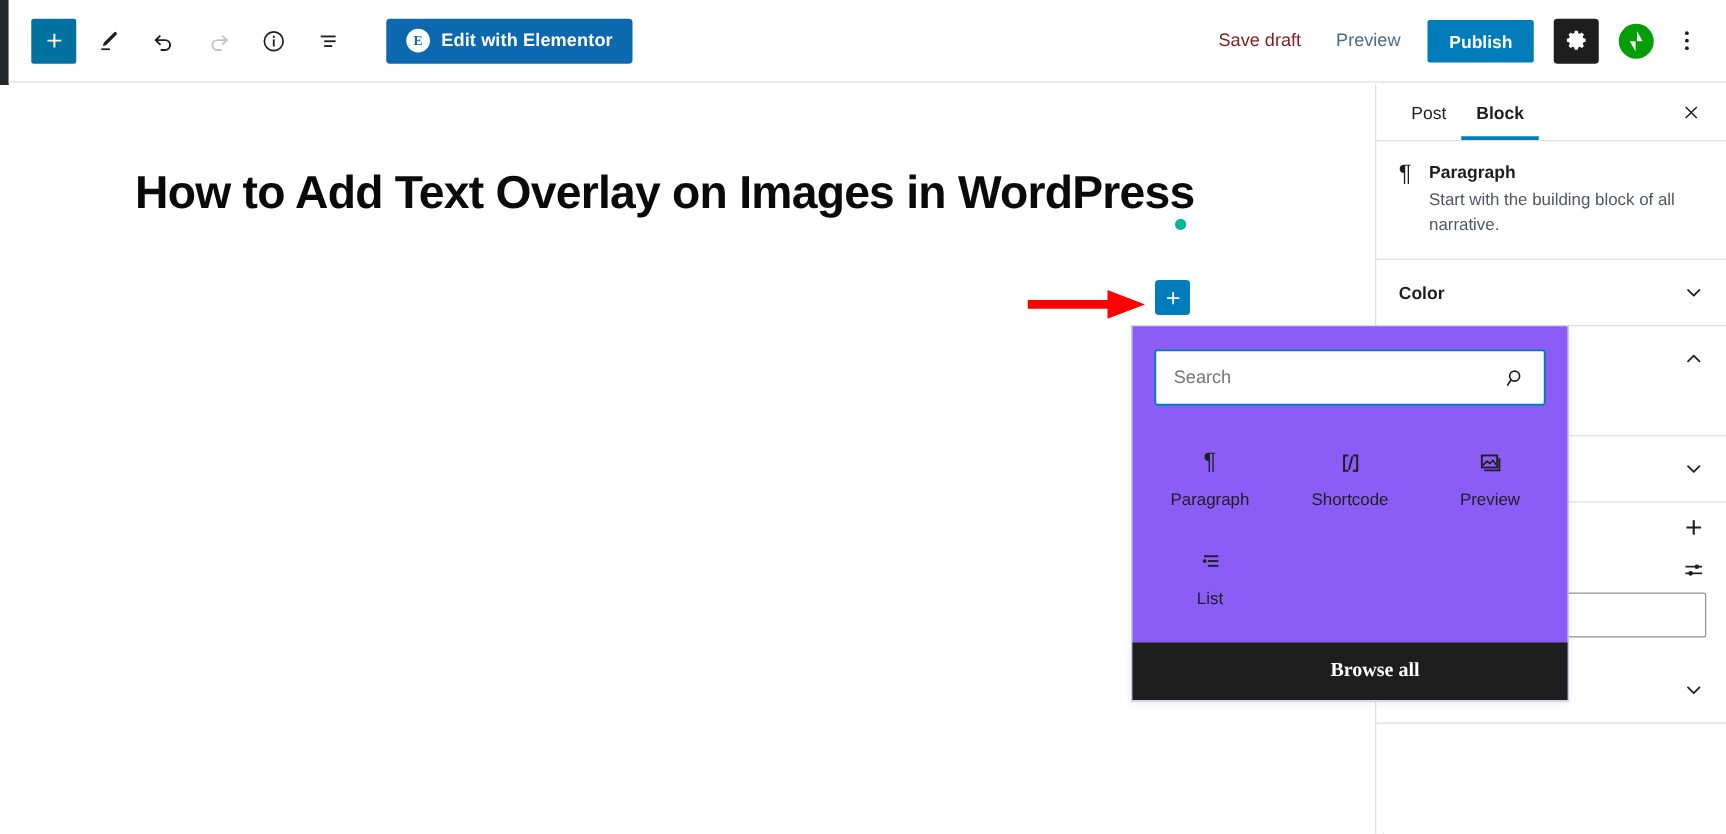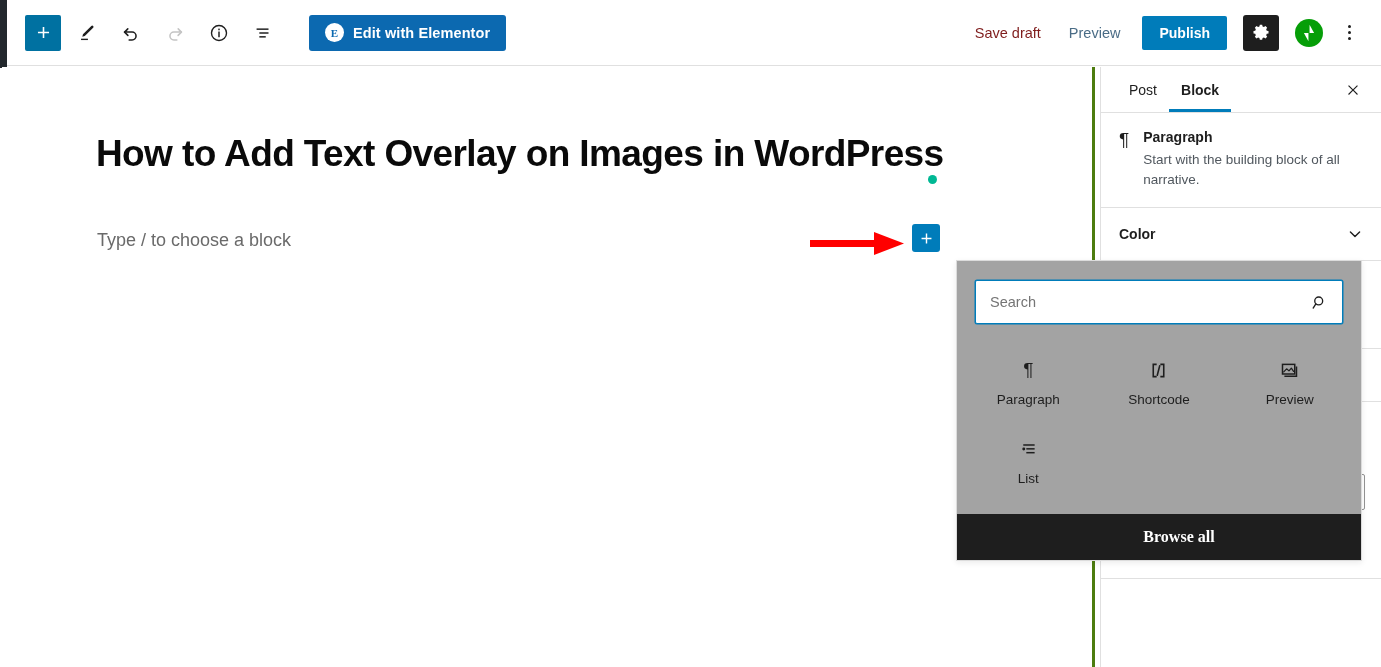--- a/index.html
+++ b/index.html
@@ -74,22 +74,22 @@
   }
   .kebab-btn {
     width: 32px; height: 36px; background: none; border: none; cursor: pointer;
     display: flex; flex-direction: column; align-items: center; justify-content: center;
     gap: 3px; margin-left: 6px;
   }
   .kebab-btn i { width: 3px; height: 3px; background: #1e1e1e; border-radius: 50%; display:block; }
 
   
   .canvas {
-    position: absolute; left: 2px; top: 67px; width: 1093px; bottom: 0;
-    background: #fff; border-right: 3px solid #4d7c0f;
+    position: absolute; left: 14px; top: 67px; width: 1093px; bottom: 0;
+    background: #fff; border-right: 1px solid #4d7c0f;
   }
   .post-title {
     position: absolute; left: 94px; top: 65px; width: 880px;
     font-size: 37px; font-weight: bold; color: #0a0a0a;
     letter-spacing: -0.6px; line-height: 1.2;
   }
   .title-dot {
     position: absolute; left: 926px; top: 108px;
     width: 9px; height: 9px; border-radius: 50%; background: #00b894;
   }
@@ -161,22 +161,22 @@
   .size-inputs {
     margin: 2px 16px 16px 18px; border: 1px solid #949494; height: 36px;
     display: flex; align-items: center; border-radius: 2px;
   }
   .size-inputs span { font-size: 14px; }
   .size-val-a { color: #757575; padding-left: 20px; }
   .size-val-b { color: #8a7a6d; padding-left: 58px; }
 
   
   .popover {
-    position: absolute; left: 956px; top: 260px; width: 406px;
-    background: #a3a3a3; border: 1px solid #dcdcdc;
+    position: absolute; left: 905px; top: 260px; width: 350px;
+    background: #8b5cf6; border: 1px solid #dcdcdc;
     box-shadow: 0 2px 6px rgba(0,0,0,.08);
     z-index: 20;
   }
   .pop-searchwrap { padding: 19px 18px 12px; }
   .pop-search {
     position: relative; height: 44px; border: 1px solid #007cba;
     box-shadow: 0 0 0 0.5px #007cba; display: flex; align-items: center;
     background: #fff; border-radius: 2px;
   }
   .pop-search input {
@@ -290,21 +290,20 @@
         <i></i>
         <i></i>
       </button>
     </div>
   </div>
 
   <div class="canvas">
     <div class="post-title">How to Add Text Overlay on Images in WordPress</div>
     <div class="title-dot"></div>
 
-    <div class="block-placeholder">Type / to choose a block</div>
 
     <svg class="red-arrow" width="96" height="30" viewBox="0 0 96 30">
       <rect x="0" y="11" width="70" height="7" fill="#ff0000"></rect>
       <path d="M64 3 L94 14.5 L64 26 Z" fill="#ff0000"></path>
     </svg>
 
     <button class="inserter-plus">
       <svg width="17" height="17" viewBox="0 0 24 24">
         <path d="M11 5h2v6h6v2h-6v6h-2v-6H5v-2h6z" fill="currentColor"></path>
       </svg>

